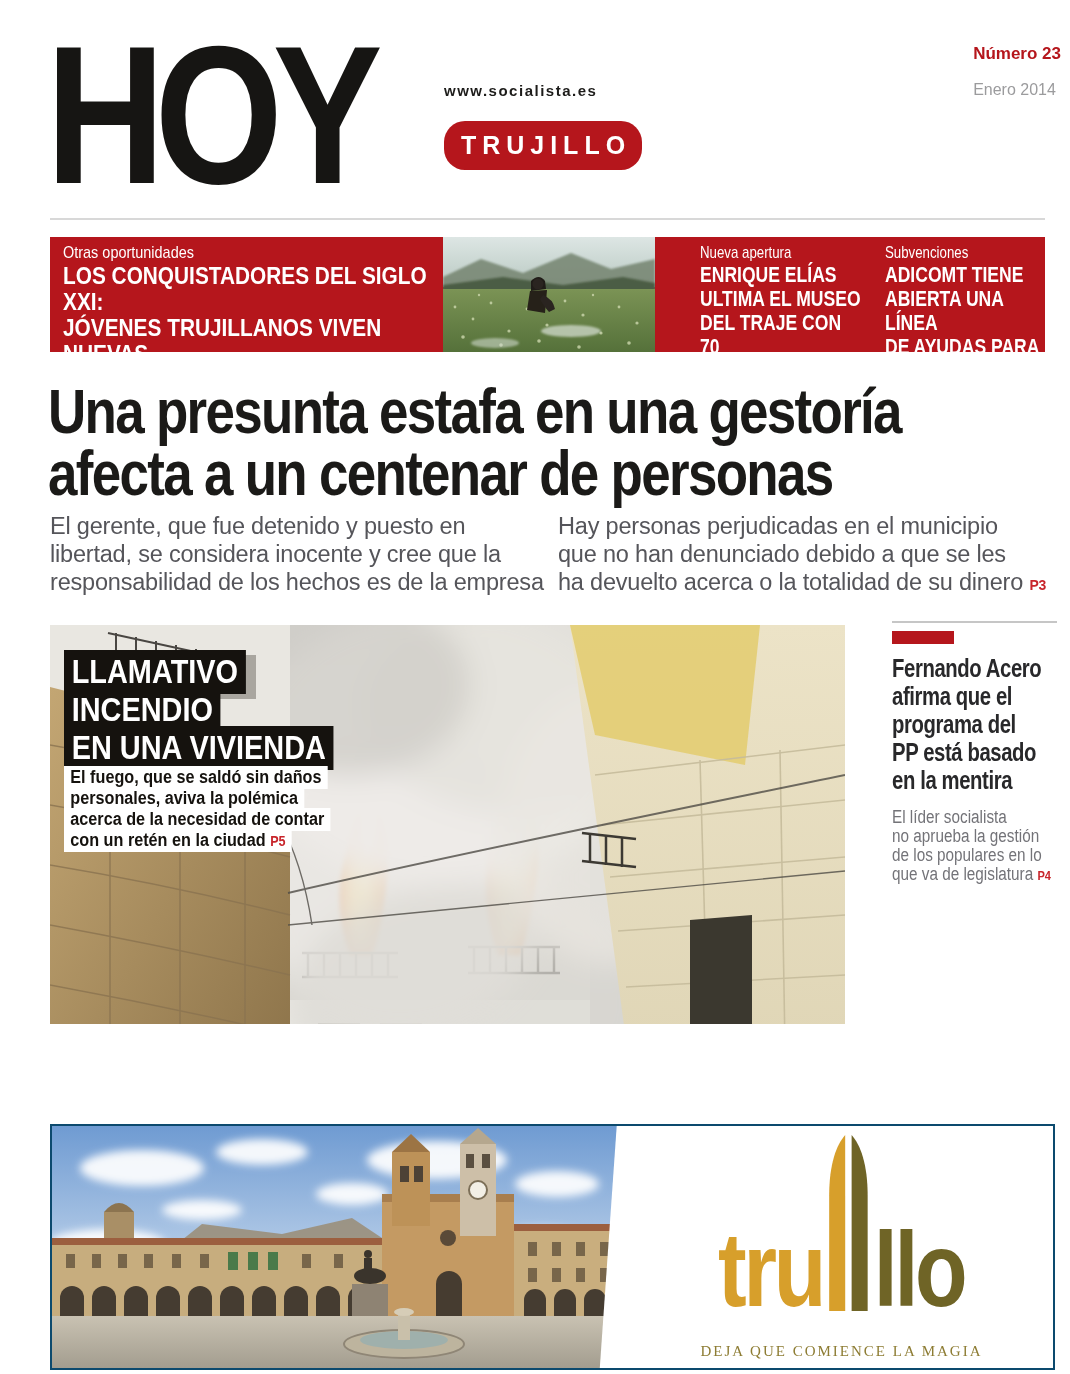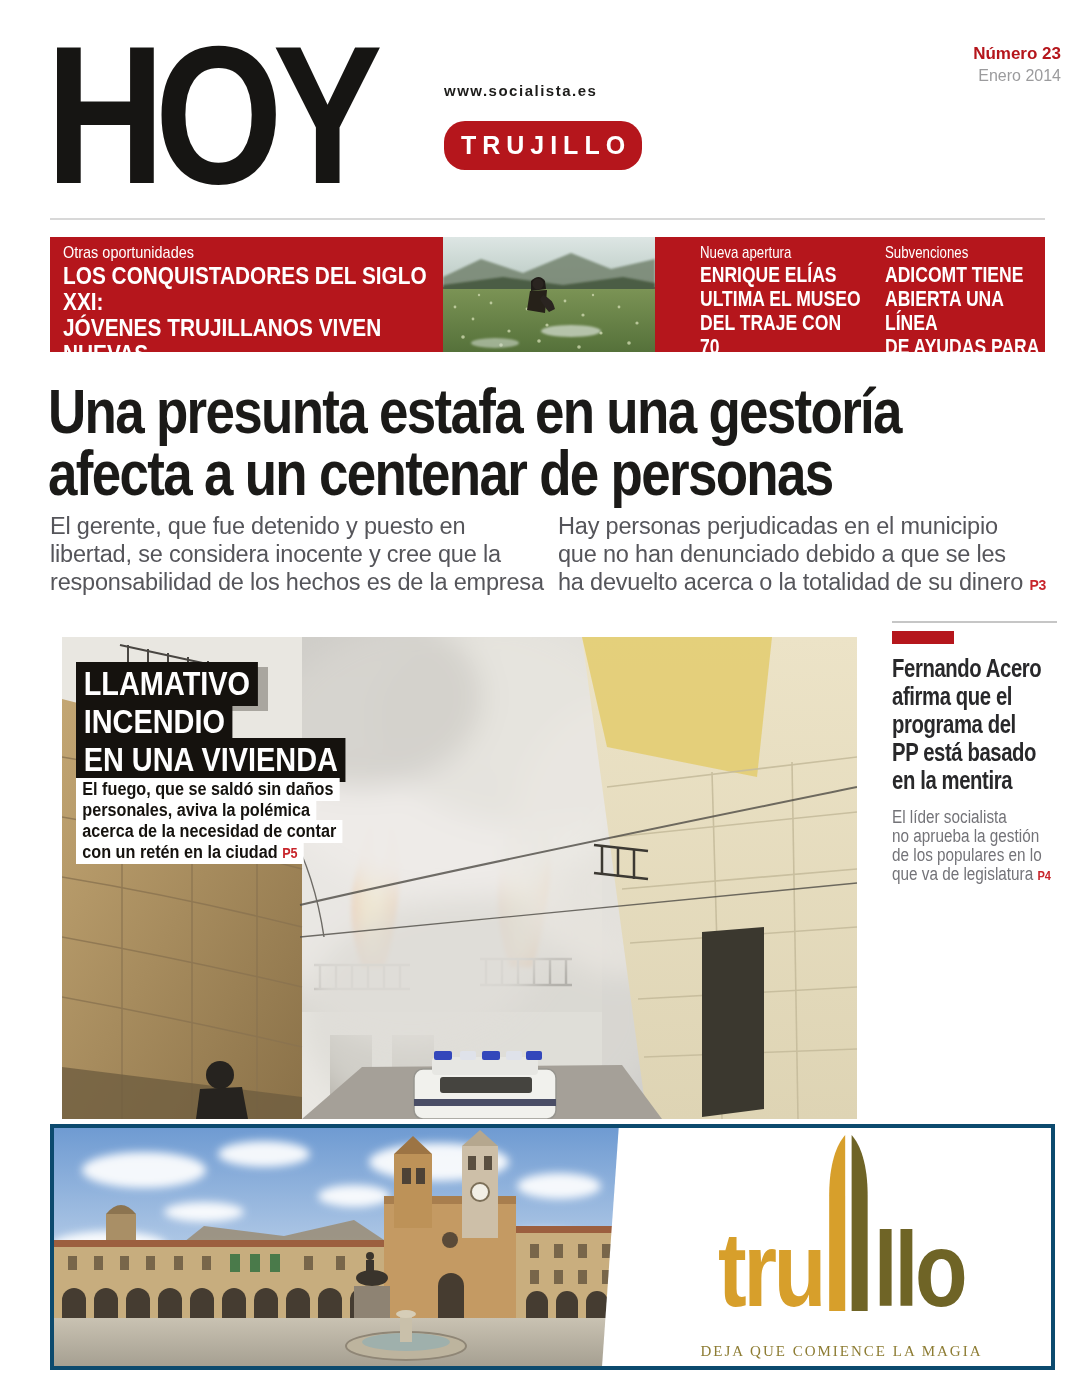--- a/index.html
+++ b/index.html
@@ -19,23 +19,23 @@
   .website{
     position:absolute;left:444px;top:82px;
     font-size:15px;font-weight:bold;letter-spacing:1.5px;color:#1d1c1a;
   }
   .edition-box{
     position:absolute;left:444px;top:121px;width:198px;height:49px;
     background:var(--brand-red,#b5161c);color:#fff;
     display:flex;align-items:center;justify-content:center;
     font-size:25px;font-weight:bold;letter-spacing:6px;padding-left:6px;box-sizing:border-box;border-radius:21px;
   }
-  .issue{position:absolute;right:25px;top:44px;text-align:right;}
+  .issue{position:absolute;right:25px;top:44px;}
   .issue-number{font-size:17px;font-weight:bold;color:var(--brand-red,#b5161c);}
-  .issue-date{font-size:16px;color:#9b9b9d;margin-top:3px;}
+  .issue-date{font-size:16px;color:#9b9b9d;margin-top:17px;}
   .rule-top{position:absolute;left:50px;top:218px;width:995px;height:2px;background:#d8d8d8;}
 
   
   .banner{position:absolute;left:50px;top:237px;width:995px;height:115px;background:var(--brand-red,#b5161c);}
   .teaser{position:absolute;top:5px;color:#fff;transform-origin:0 0;}
   .t1{left:13px;width:430px;transform:scaleX(0.85);}
   .t2{left:650px;width:210px;transform:scaleX(0.78);}
   .t3{left:835px;width:210px;transform:scaleX(0.78);}
   .tkicker{font-size:17px;line-height:21px;font-weight:normal;}
   .thead{font-weight:bold;white-space:pre-line;}
@@ -52,21 +52,21 @@
   }
   .deck{
     position:absolute;top:512px;width:495px;
     font-size:23.5px;line-height:28px;color:#55555a;letter-spacing:-0.2px;white-space:pre-line;margin:0;
   }
   .deck-left{left:50px;}
   .deck-right{left:558px;}
   .pref{color:#c8252b;font-weight:bold;font-size:14px;}
 
   
-  .fire{position:absolute;left:50px;top:625px;width:795px;height:482px;margin:12px;overflow:hidden;background:#cfcecb;}
+  .fire{position:absolute;left:50px;top:625px;width:795px;height:399px;margin:0;overflow:hidden;background:#cfcecb;}
   .fire svg{position:absolute;left:0;top:0;}
   .fire-title{
     position:absolute;left:14px;top:27px;
     font-size:34px;line-height:38px;font-weight:bold;
     transform:scaleX(0.85);transform-origin:0 0;white-space:pre-line;width:480px;
   }
   .boxed{
     background:#15120e;color:#fff;padding:2px 9px 4px;
     -webkit-box-decoration-break:clone;box-decoration-break:clone;
   }
@@ -92,21 +92,21 @@
   .stext{
     margin:14px 0 0;font-size:18px;line-height:20.5px;color:#737378;
     transform:scaleX(0.85);transform-origin:0 0;white-space:pre-line;width:260px;
   }
   .sstory-2 .stext{line-height:19px;}
   .stext .pref{font-size:13px;}
 
   
   .ad{
     position:absolute;left:50px;top:1124px;width:1005px;height:246px;
-    border:4px solid #0c4a6e;box-sizing:border-box;background:#fff;overflow:hidden;
+    border:2px solid #0c4a6e;box-sizing:border-box;background:#fff;overflow:hidden;
   }
   .pano{position:absolute;left:0;top:0;width:570px;height:242px;margin:0;}
   .pano-edge{position:absolute;left:556px;top:-10px;width:26px;height:270px;background:#fff;transform:rotate(4deg);}
   .adright{
     position:absolute;left:578px;top:0;right:0;bottom:0;
     display:flex;flex-direction:column;align-items:center;justify-content:center;
   }
   .wordmark{display:flex;align-items:flex-end;transform:scaleX(0.82);}
   .brand-left,.brand-right{font-size:105px;font-weight:bold;letter-spacing:-4px;line-height:0.78;}
   .brand-left{color:var(--logo-gold,#d79f2b);}

